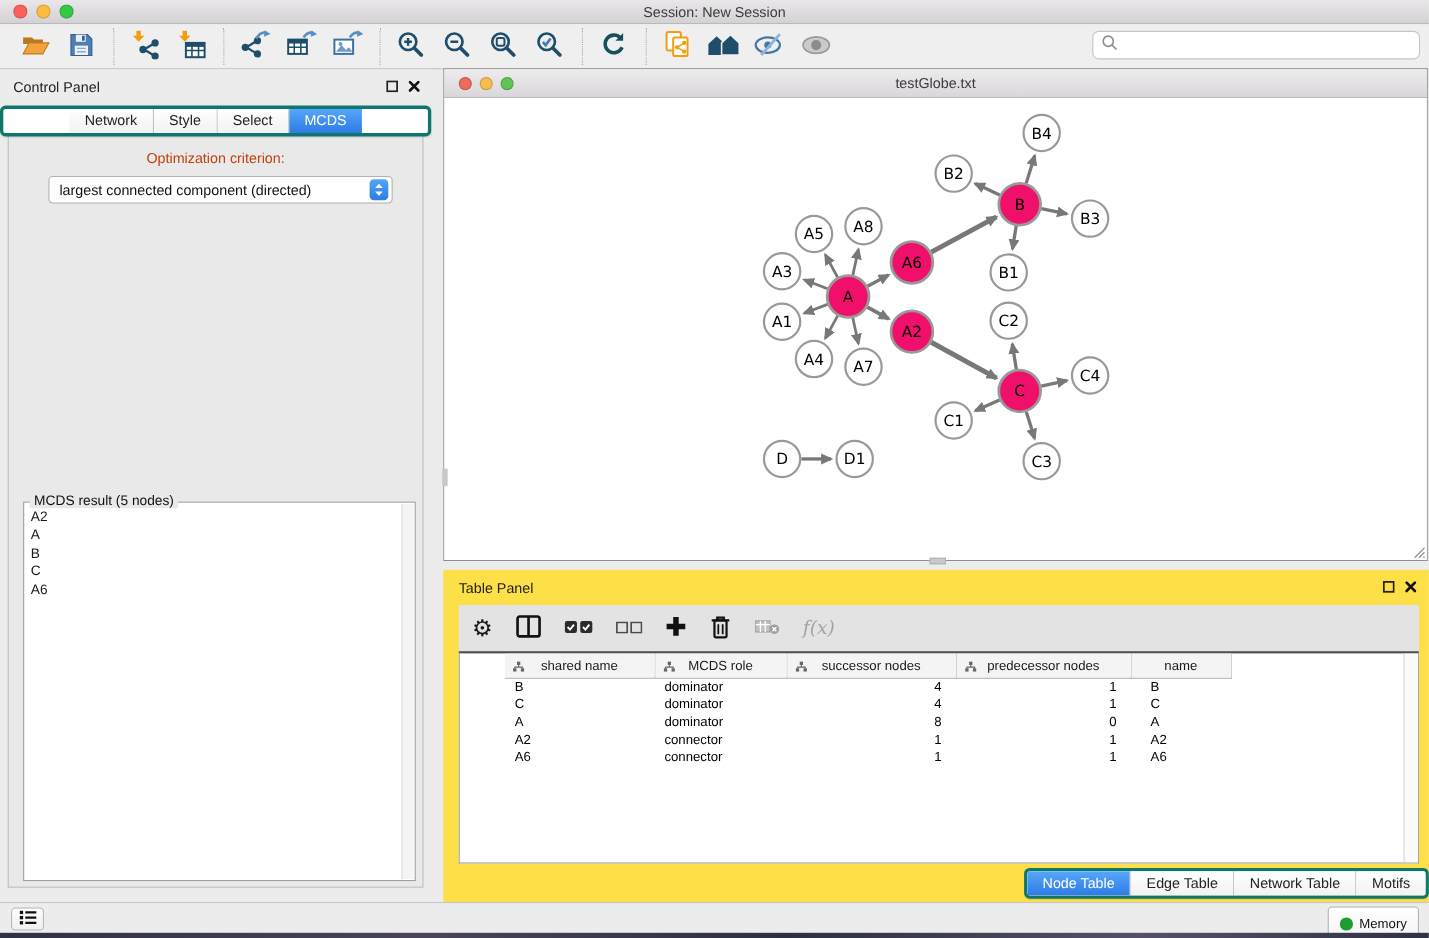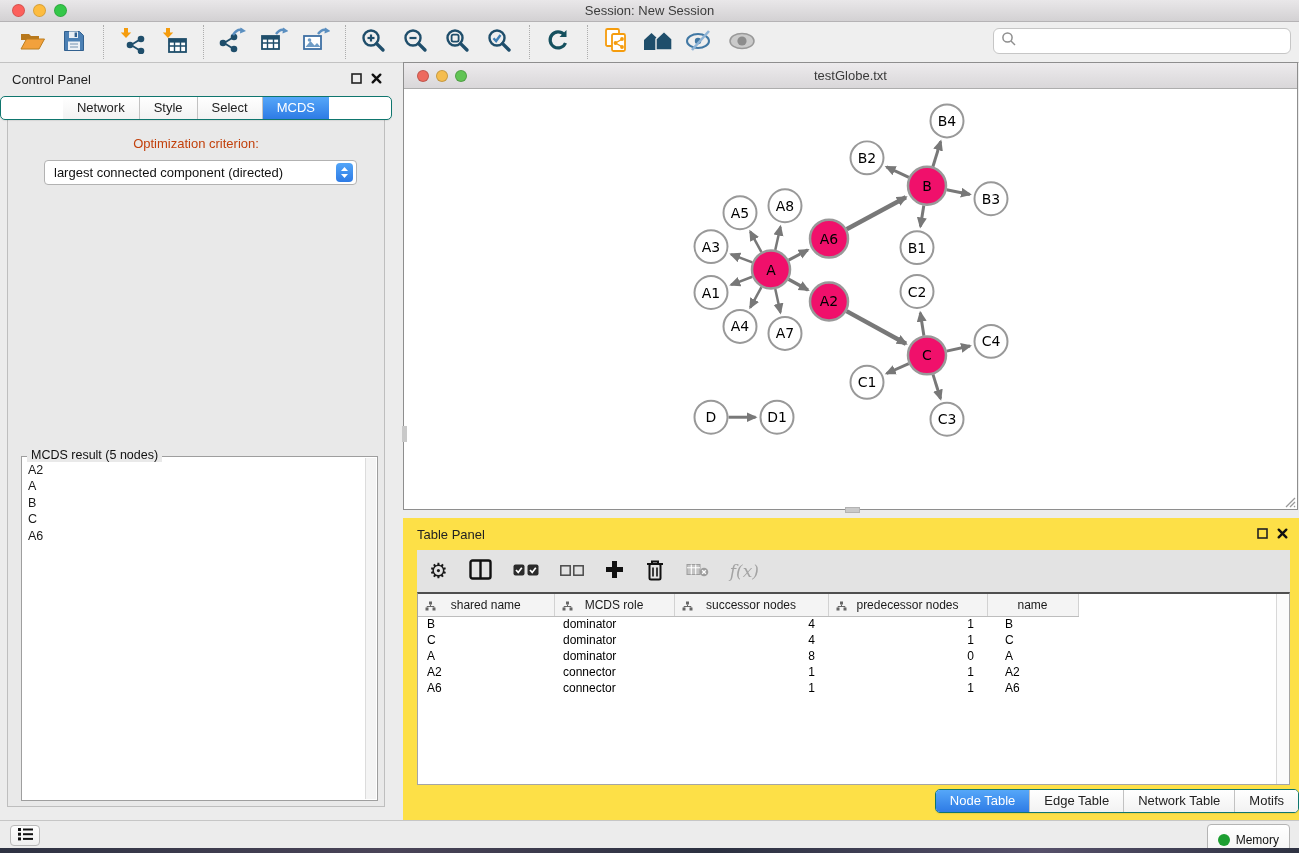--- a/index.html
+++ b/index.html
@@ -25,21 +25,21 @@
     border:1px solid #C6C6C6; border-radius:6px; display:flex; align-items:center; padding-left:7px; }
   .search-input { border:none; outline:none; flex:1; height:20px; font-size:13px; background:transparent; }
 
   
   .control-panel { position:absolute; left:0; top:63px; width:392px; bottom:33px; background:#ECECEC; }
   .panel-head { position:absolute; top:6px; left:12px; right:10px; height:20px; display:flex; align-items:center; }
   .panel-title { font-size:13px; color:#222; flex:1; }
   .panel-head .ph-icons { display:flex; gap:9px; align-items:center; }
   .ph-btn { background:none; border:none; padding:0; cursor:pointer; display:flex; }
 
-  .seg { display:flex; border:1px solid #0f766e; border-radius:5px; overflow:hidden; background:#fff;
+  .seg { display:flex; border:3px solid #0f766e; border-radius:5px; overflow:hidden; background:#fff;
     box-shadow:0 1px 1px rgba(0,0,0,.08); }
   .seg-btn { font-family:"Liberation Sans",sans-serif; font-size:13px; color:#222; background:linear-gradient(#FFFFFF,#F2F2F2);
     border:none; border-right:1px solid #C2C2C2; padding:3px 14px 4px; cursor:pointer; }
   .seg-btn:last-child { border-right:none; }
   .seg-btn.active { background:linear-gradient(#55A7F9,#2E7BE5); color:#fff; }
   .cp-tabs { position:absolute; top:33px; left:0; right:0; display:flex; justify-content:center; z-index:2; }
 
   .cp-content { position:absolute; top:54px; left:7px; right:7px; bottom:13px;
     background:#E9E9E9; border:1px solid #BEBEBE; }
   .opt-label { text-align:center; margin-top:18px; font-size:13px; color:#c2410c; }
@@ -78,21 +78,21 @@
   
   .table-panel { position:absolute; left:403px; top:518px; width:896px; height:302px; background:#fde047; }
   .tp-head { position:absolute; top:6px; left:14px; right:11px; height:20px; display:flex; align-items:center; }
   .tp-toolbar { position:absolute; top:32px; left:14px; right:9px; height:42px; background:#E3E3E3;
     display:flex; align-items:center; padding-left:12px; gap:21px; }
   .tpi { background:none; border:none; display:flex; align-items:center; justify-content:center; cursor:pointer; height:30px; }
   .gear-char { font-family:"DejaVu Sans",sans-serif; font-size:21px; color:#1a1a1a; line-height:1; }
   .fx { font-family:"DejaVu Serif", serif; font-style:italic; font-size:17px; color:#A3A3A3; }
 
   .tbl-wrap { position:absolute; top:74px; left:14px; right:9px; height:193px; background:#fff;
-    border:1px solid #A5A5A5; border-top:2px solid #4F4F4F; overflow:hidden; }
+    border:1px solid #A5A5A5; border-top:2px solid #4F4F4F; overflow:hidden;padding-left:41px; }
   table.datatable { border-collapse:collapse; table-layout:fixed; width:660px; }
   table.datatable th { height:22px; background:#F4F4F4; border-right:1px solid #D2D2D2; border-bottom:1px solid #BDBDBD;
     font-weight:normal; font-size:12px; color:#1a1a1a; position:relative; text-align:center; }
   th .th-inner { display:flex; align-items:center; justify-content:center; gap:5px; }
   th .col-icon { position:absolute; left:7px; top:6px; }
   table.datatable td { height:16px; font-size:12px; color:#000; white-space:nowrap; }
   td.l { text-align:left; padding-left:9px; }
   td.r { text-align:right; padding-right:13px; }
   td.c4.l { padding-left:18px; }
   .c0 { width:136px; } .c1 { width:120px; } .c2 { width:154px; } .c3 { width:159px; } .c4 { width:91px; }

